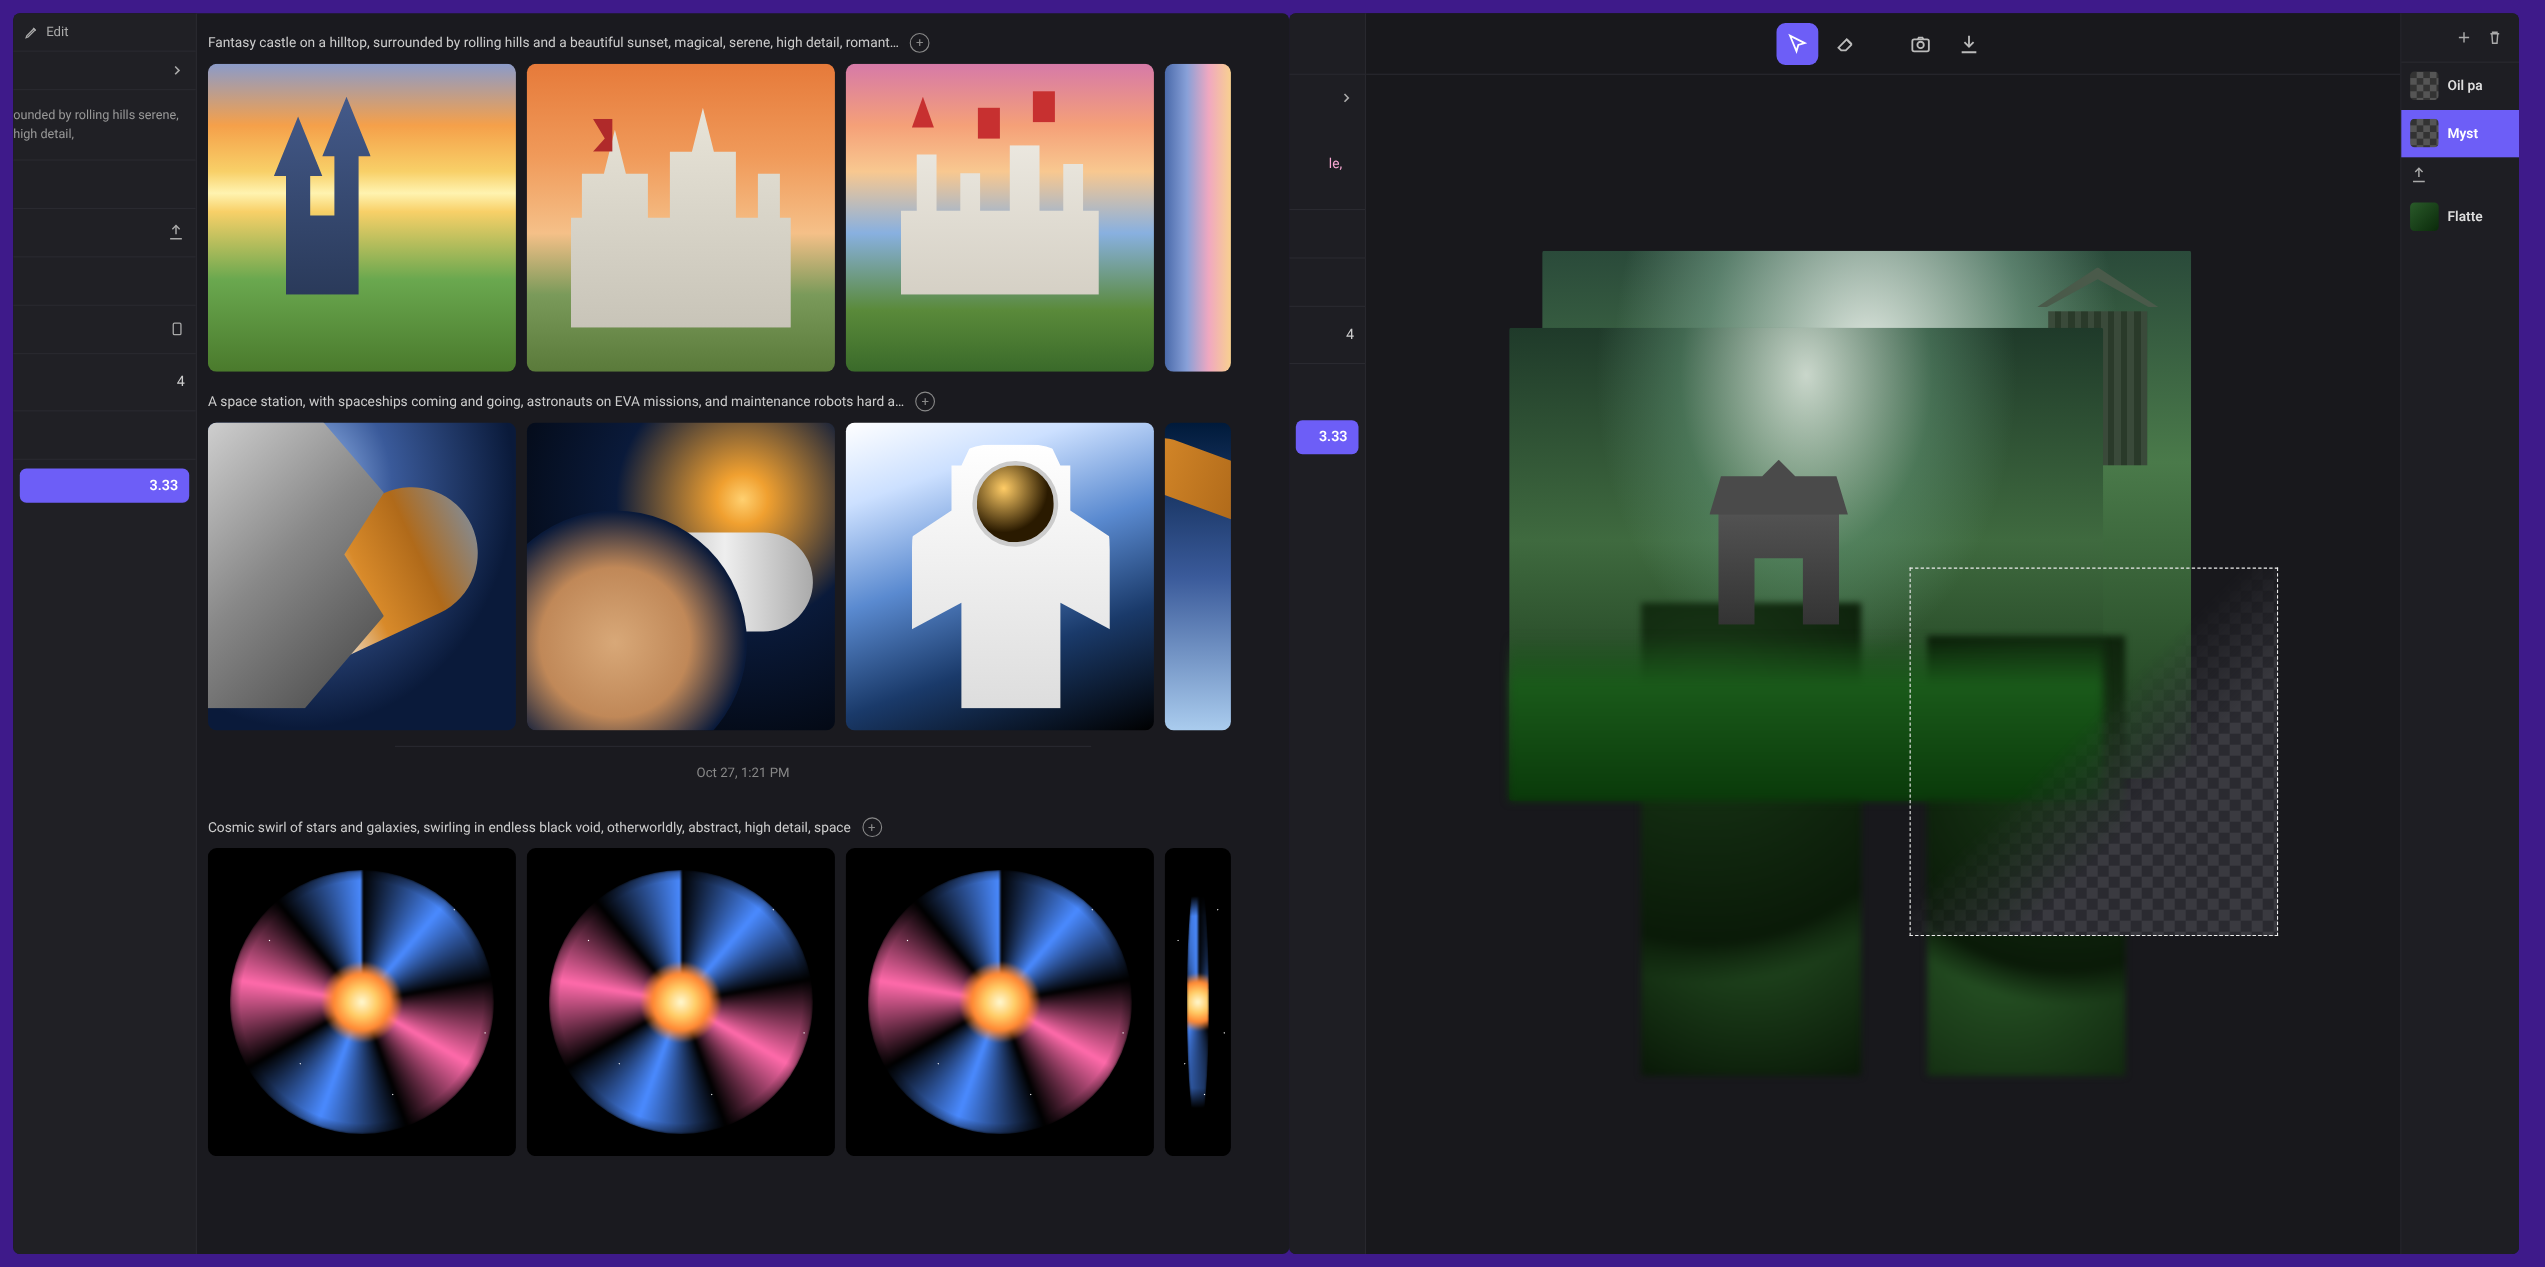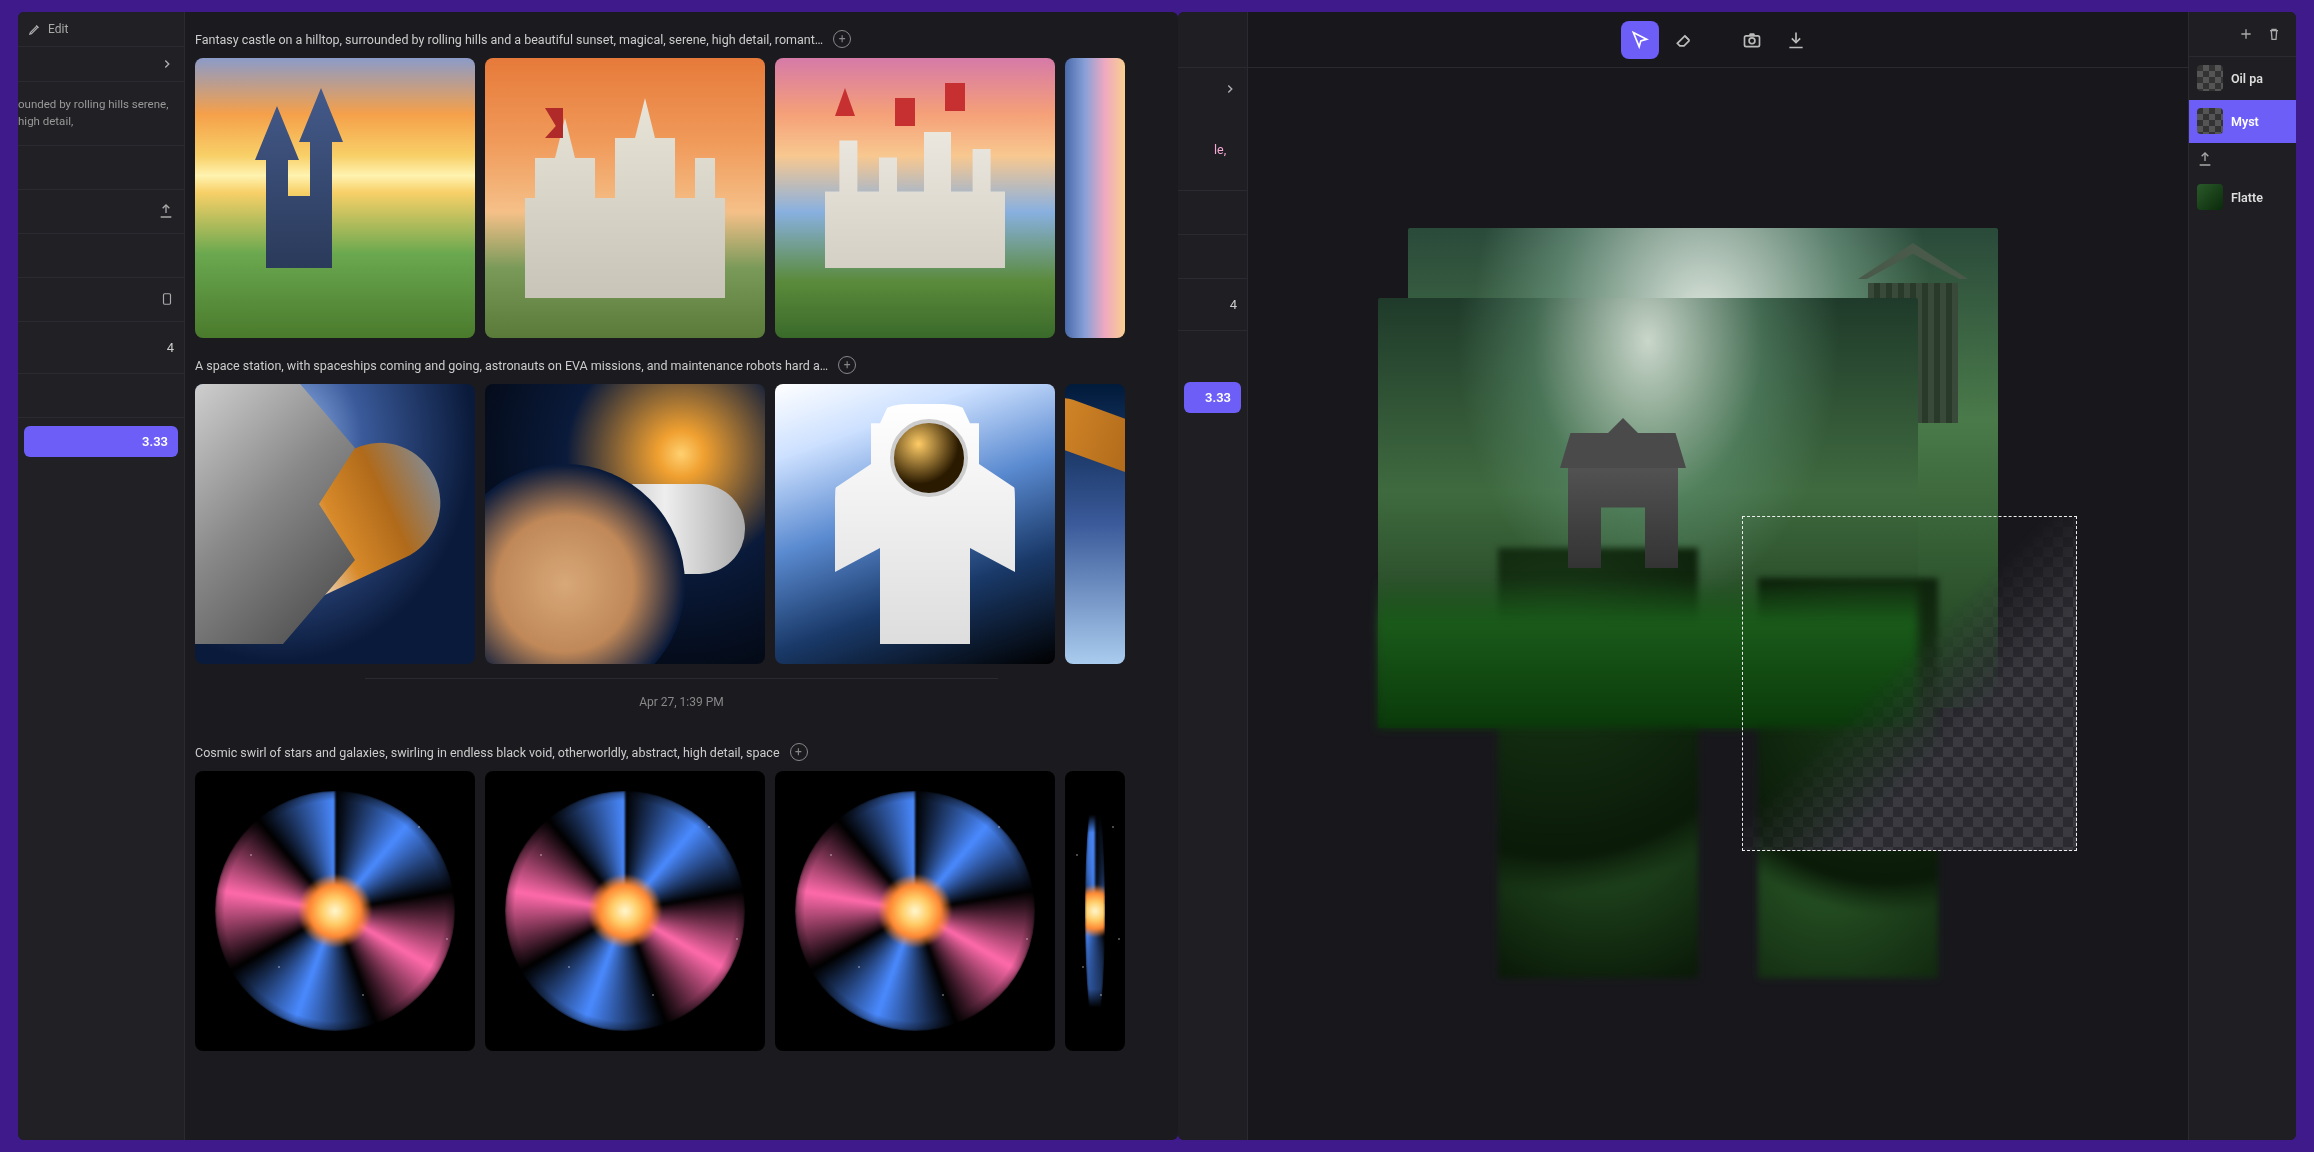--- a/index.html
+++ b/index.html
@@ -1,17 +1,17 @@
 <!DOCTYPE html>
 <html><head>
 <meta charset="utf-8">
 <style>
   * { box-sizing: border-box; margin: 0; padding: 0; }
   html, body { width: 100%; height: 100%; background: #3e1a8a; font-family: -apple-system, BlinkMacSystemFont, "Segoe UI", Roboto, sans-serif; color: #ccc; font-size: 13px; overflow: hidden; }
-  .root { display: flex; width: 2314px; height: 1152px; background: #3e1a8a; padding: 12px; gap: 0; justify-content: center; }
+  .root { display: flex; width: 2314px; height: 1152px; background: #3e1a8a; padding: 12px; gap: 0; }
   .left-pane, .right-pane { background: #1a1a1f; border-radius: 6px; overflow: hidden; position: relative; }
   .left-pane { width: 1160px; height: 1128px; display: flex; }
   .right-pane { width: 1118px; height: 1128px; display: flex; }
 
   
   .left-sidebar { width: 167px; background: #202025; display: flex; flex-direction: column; padding: 0; border-right: 1px solid #2a2a30; overflow: hidden; }
   .left-main { flex: 1; overflow: hidden; position: relative; }
   .left-sidebar-row { display: flex; align-items: center; padding: 10px 10px; border-bottom: 1px solid #2a2a30; font-size: 12px; color: #aaa; gap: 6px; }
   .left-sidebar-row.clickable { cursor: pointer; }
   .left-sidebar-collapse { justify-content: flex-end; }
@@ -200,21 +200,21 @@
           <div class="gen-header">
             <span>A space station, with spaceships coming and going, astronauts on EVA missions, and maintenance robots hard a…</span>
             <span class="plus-circle">+</span>
           </div>
           <div class="thumbs">
             <div class="thumb space1"></div>
             <div class="thumb space2"></div>
             <div class="thumb space3"></div>
             <div class="thumb space4"></div>
           </div>
-          <div class="timestamp">Apr 27, 1:39 PM</div>
+          <div class="timestamp">Oct 27, 1:21 PM</div>
         </div>
 
         <div class="gen-group">
           <div class="gen-header">
             <span>Cosmic swirl of stars and galaxies, swirling in endless black void, otherworldly, abstract, high detail, space</span>
             <span class="plus-circle">+</span>
           </div>
           <div class="thumbs">
             <div class="thumb galaxy"></div>
             <div class="thumb galaxy"></div>

